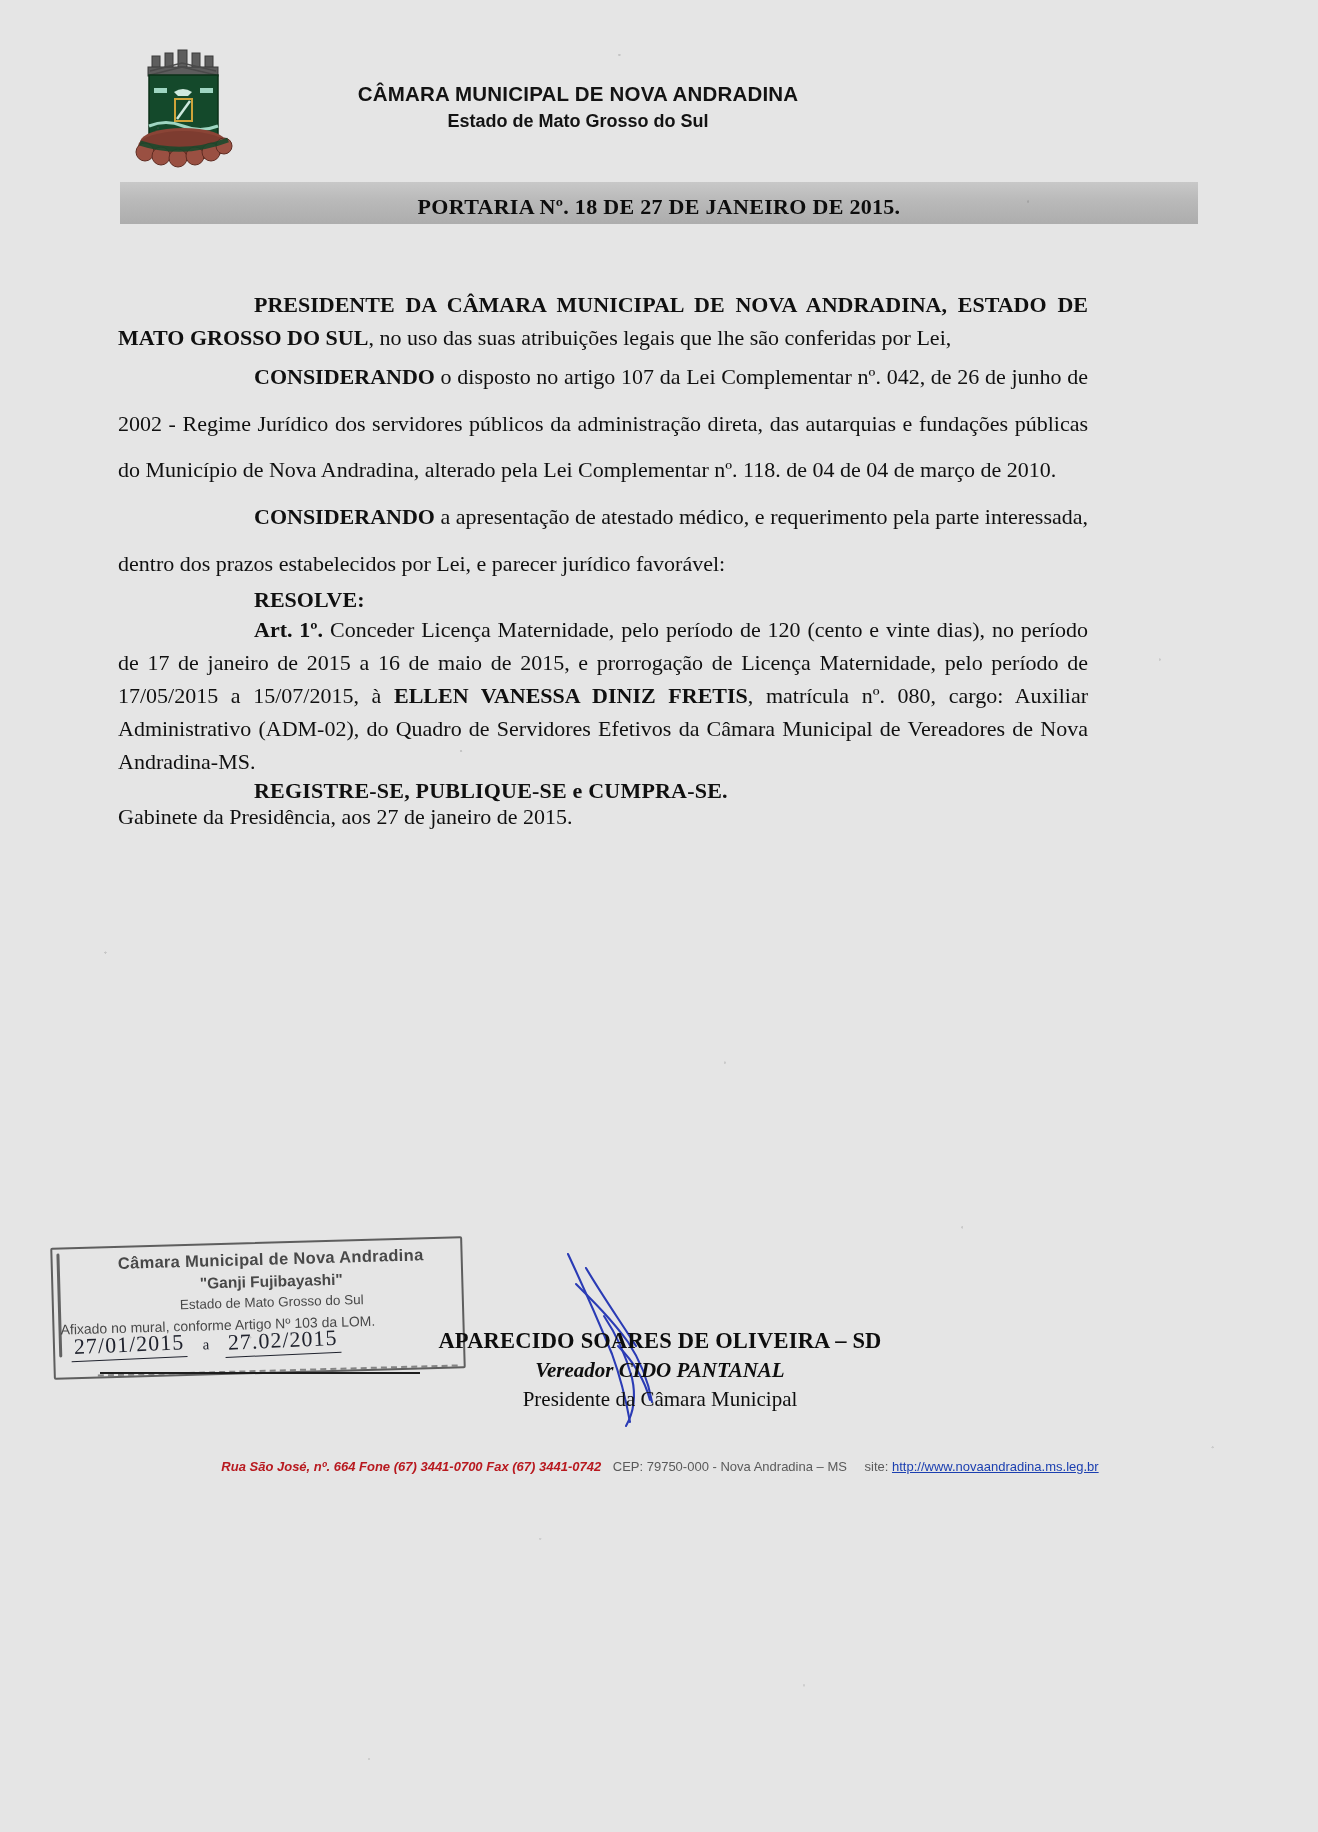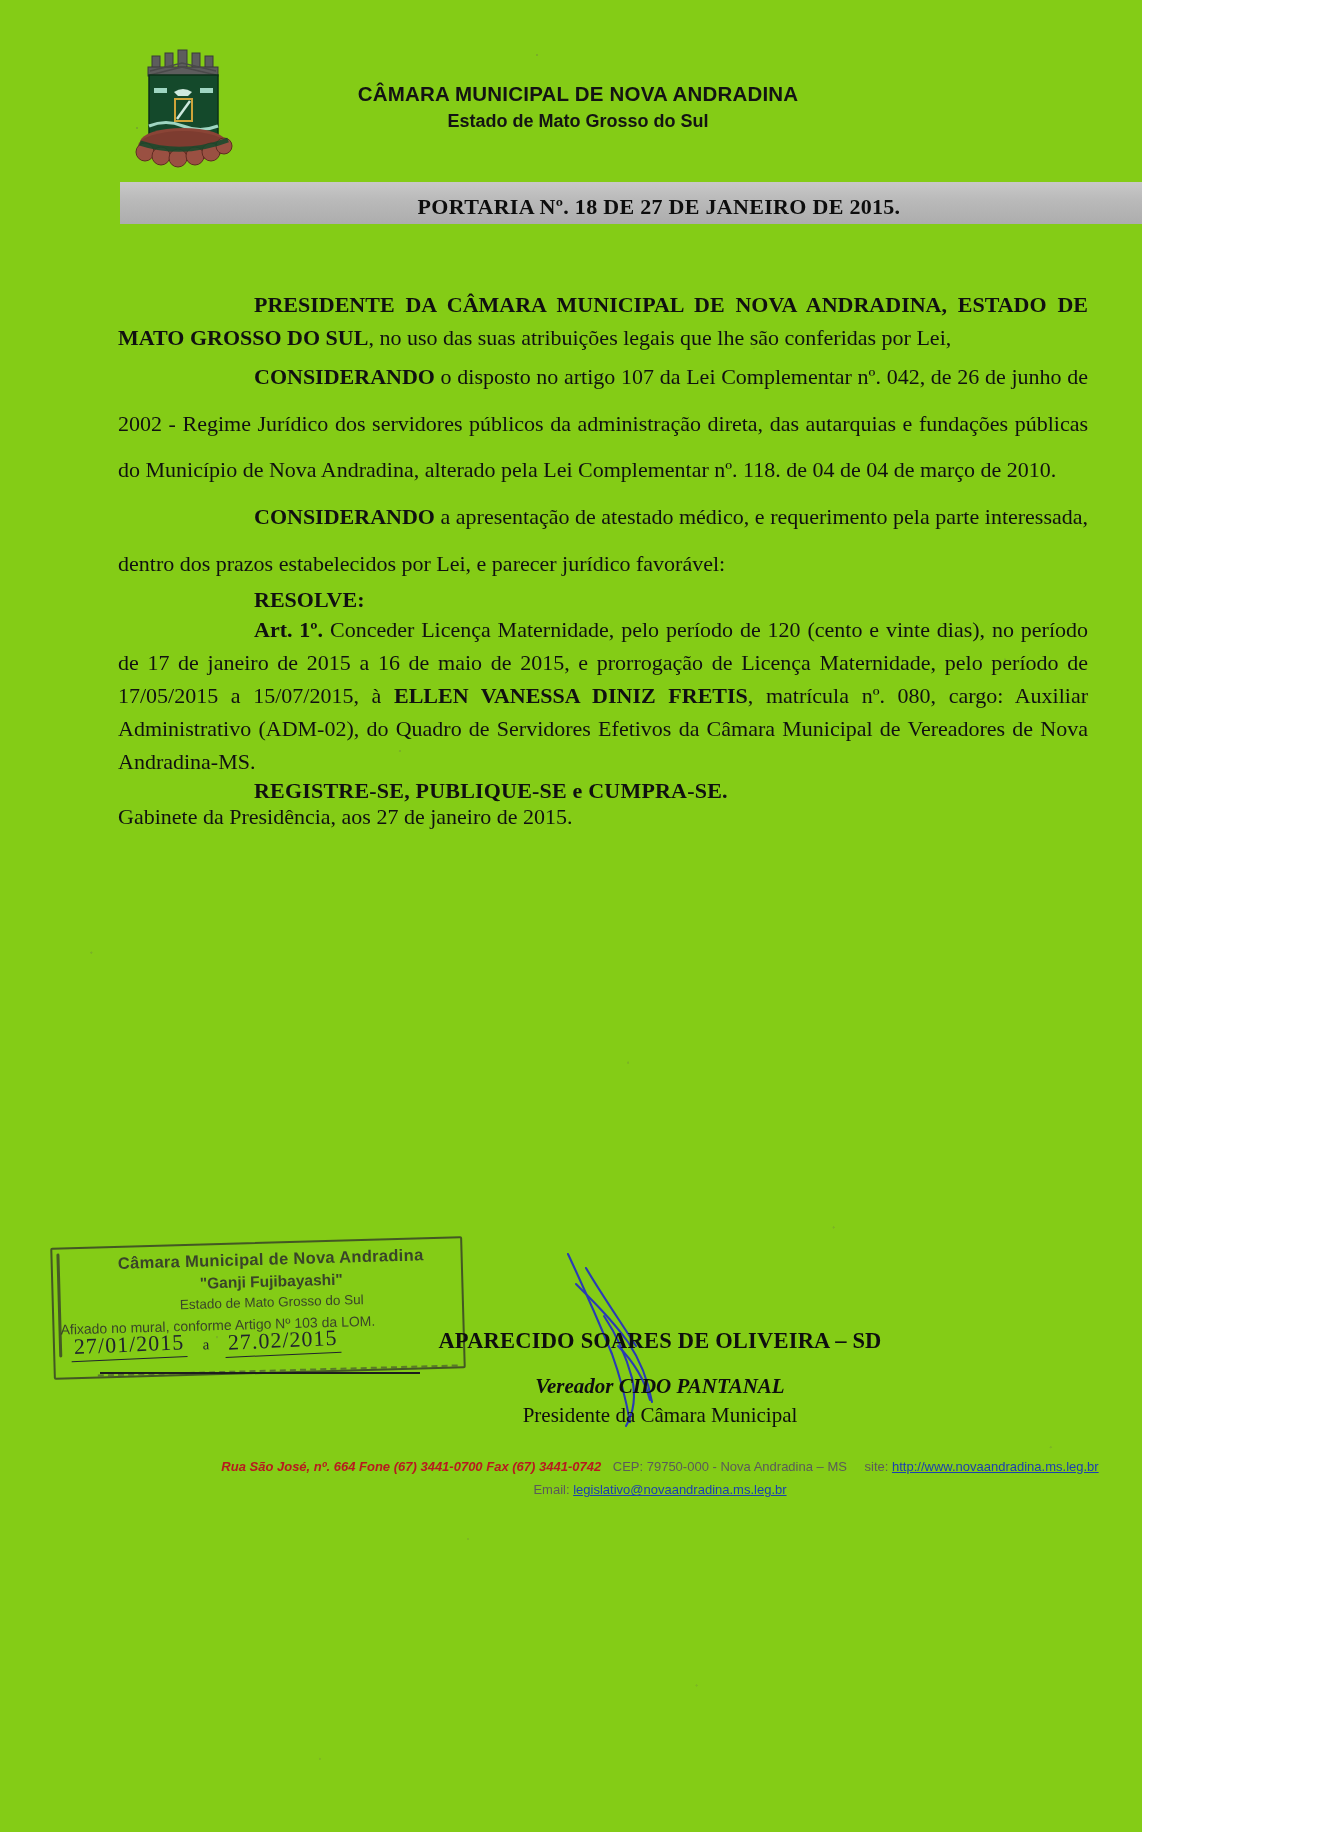--- a/index.html
+++ b/index.html
@@ -5,23 +5,23 @@
   html, body {
     margin: 0;
     padding: 0;
     background: #ffffff;
   }
   body {
     font-family: "Liberation Serif", serif;
   }
   .page {
     position: relative;
-    width: 1142px;
+    width: 1318px;
     height: 1832px;
-    background: #84cc16;
+    background: #e5e5e5;
     overflow: hidden;
   }
   
   .scan-noise {
     position: absolute;
     inset: 0;
     pointer-events: none;
     opacity: .55;
     background-image:
       radial-gradient(circle at 12% 7%, rgba(90,90,90,.5) 0 1px, transparent 1.3px),
@@ -249,21 +249,21 @@
     font-size: 22.5px;
     color: #0e0e0e;
     letter-spacing: .2px;
   }
   .sig-role {
     font-family: "Liberation Serif", serif;
     font-weight: bold;
     font-style: italic;
     font-size: 21px;
     color: #0e0e0e;
-    margin-top: 20px;
+    margin-top: 4px;
   }
   .sig-title {
     font-family: "Liberation Serif", serif;
     font-size: 21px;
     color: #0e0e0e;
     margin-top: 4px;
   }
 
   
   .footer {
@@ -394,20 +394,16 @@
     <div class="sig-title">Presidente da Câmara Municipal</div>
   </div>
 
   <div class="footer">
     <div>
       <span class="bi">Rua São José, nº. 664  Fone (67) 3441-0700 Fax (67) 3441-0742</span>
       <span class="plain" style="padding-left:8px;">CEP: 79750-000 - Nova Andradina – MS</span>
       <span class="plain" style="padding-left:14px;">site:</span>
       <span class="lnk">http://www.novaandradina.ms.leg.br</span>
     </div>
-    <div class="footer-row2">
-      <span class="plain">Email:</span>
-      <span class="lnk">legislativo@novaandradina.ms.leg.br</span>
-    </div>
   </div>
 
   <div class="scan-noise"></div>
 </div>
 
 </body></html>

